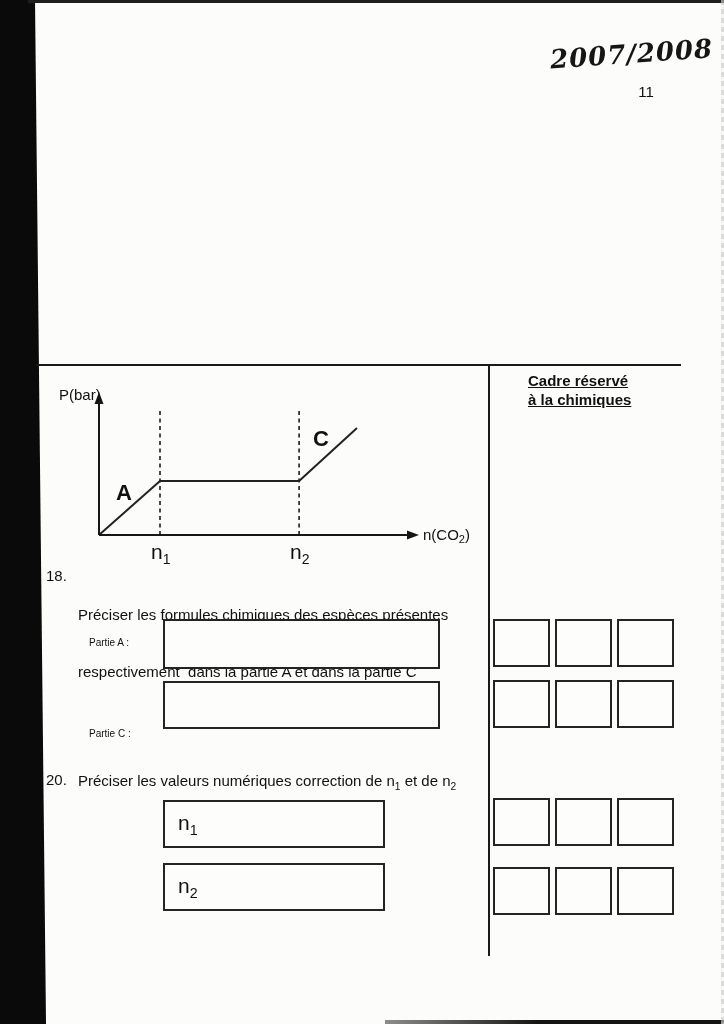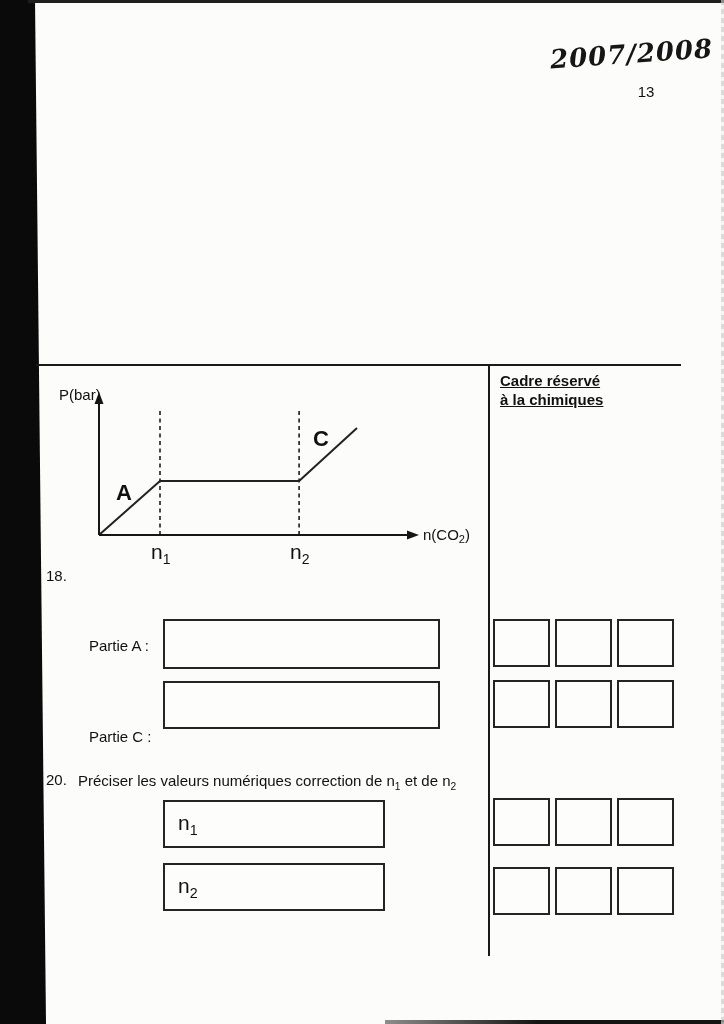--- a/index.html
+++ b/index.html
@@ -18,56 +18,56 @@
     background:repeating-linear-gradient(180deg,#c9c9c9 0 5px,#f1f1ef 5px 9px);}
   
   .handwritten{position:absolute;left:550px;top:40px;width:130px;
     font-family:"DejaVu Serif",serif;font-style:italic;font-weight:bold;
     font-size:26px;letter-spacing:1px;transform:rotate(-4deg);color:#161616;}
   .pagenum{position:absolute;left:630px;top:83px;width:32px;text-align:center;font-size:15px;}
   
   .hrule{position:absolute;left:36px;top:364px;width:645px;height:2px;background:#1a1a1a;}
   .vrule{position:absolute;left:488px;top:365px;width:2px;height:591px;background:#1a1a1a;}
   
-  .corr-header{position:absolute;left:500px;top:371px;font-size:15px;font-weight:bold;line-height:19px;}
+  .corr-header{position:absolute;left:528px;top:371px;font-size:15px;font-weight:bold;line-height:19px;}
   .corr-header div{text-decoration:underline;}
   .corr-row{position:absolute;left:493px;display:flex;gap:5px;}
   .corr-box{width:57px;height:48px;border:2px solid #242424;background:#fdfdfc;box-sizing:border-box;}
   
   .graph{position:absolute;left:55px;top:378px;width:420px;height:190px;}
   .graph .axis{stroke:#161616;stroke-width:2;fill:none;}
   .graph .arrow{fill:#161616;stroke:none;}
   .graph .curve{stroke:#222;stroke-width:2;fill:none;}
   .graph .dashed{stroke:#1c1c1c;stroke-width:1.6;stroke-dasharray:4 3.5;fill:none;}
   .graph text{fill:#111;font-family:"Liberation Sans",sans-serif;}
   .graph .axlabel{font-size:15px;}
   .graph .axsub{font-size:11px;}
   .graph .region{font-size:22px;font-weight:bold;}
   .graph .tick{font-size:21px;}
   .graph .ticksub{font-size:14px;}
   
   .qnum{position:absolute;font-size:15px;text-align:center;}
   .qtext{position:absolute;font-size:15px;line-height:19px;white-space:pre;}
-  .field-label{position:absolute;font-size:15px;white-space:nowrap;}
+  .field-label{position:absolute;font-size:10px;white-space:nowrap;}
   .answer-box{position:absolute;border:2px solid #242424;background:#fdfdfc;box-sizing:border-box;}
   .nlabel{display:inline-block;margin:9px 0 0 13px;font-size:21px;}
   sub{font-size:0.68em;}
 </style>
 </head>
 <body>
 
 <div class="page">
 
   <div class="scan-bar-left"></div>
   <div class="scan-line-top"></div>
   <div class="scan-line-bottom"></div>
   <div class="scan-edge-right"></div>
 
   <div class="handwritten">2007/2008</div>
-  <div class="pagenum">13</div>
+  <div class="pagenum">11</div>
 
   <div class="hrule"></div>
   <div class="vrule"></div>
 
   <div class="corr-header">
     <div>Cadre réservé</div>
     <div>à la chimiques</div>
   </div>
 
   <svg class="graph" viewBox="0 0 420 190">
@@ -82,20 +82,24 @@
     <polygon class="arrow" points="364,157 352,152.5 352,161.5"></polygon>
     <text class="axlabel" x="4" y="22">P(bar)</text>
     <text class="axlabel" x="368" y="162"><tspan>n(CO</tspan><tspan class="axsub" dy="3">2</tspan><tspan dy="-3">)</tspan></text>
     <text class="region" x="61" y="122">A</text>
     <text class="region" x="258" y="68">C</text>
     <text class="tick" x="96" y="181"><tspan>n</tspan><tspan class="ticksub" dy="5">1</tspan></text>
     <text class="tick" x="235" y="181"><tspan>n</tspan><tspan class="ticksub" dy="5">2</tspan></text>
   </svg>
 
   <div class="qnum" style="left:46px;top:567px">18.</div>
+  <div class="qtext" style="left:78px;top:567px">
+    <div>Préciser les formules chimiques des espèces présentes</div>
+    <div>respectivement  dans la partie A et dans la partie C</div>
+  </div>
   <div class="field-label" style="left:89px;top:637px">Partie A :</div>
   <div class="answer-box" style="left:163px;top:619px;width:277px;height:50px"></div>
   <div class="field-label" style="left:89px;top:728px">Partie C :</div>
   <div class="answer-box" style="left:163px;top:681px;width:277px;height:48px"></div>
 
   <div class="qnum" style="left:46px;top:771px">20.</div>
   <div class="qtext" style="left:78px;top:771px"><span>Préciser les valeurs numériques correction de n</span><sub>1</sub><span> et de n</span><sub>2</sub></div>
   <div class="answer-box" style="left:163px;top:800px;width:222px;height:48px">
     <span class="nlabel"><span>n</span><sub>1</sub></span>
   </div>

